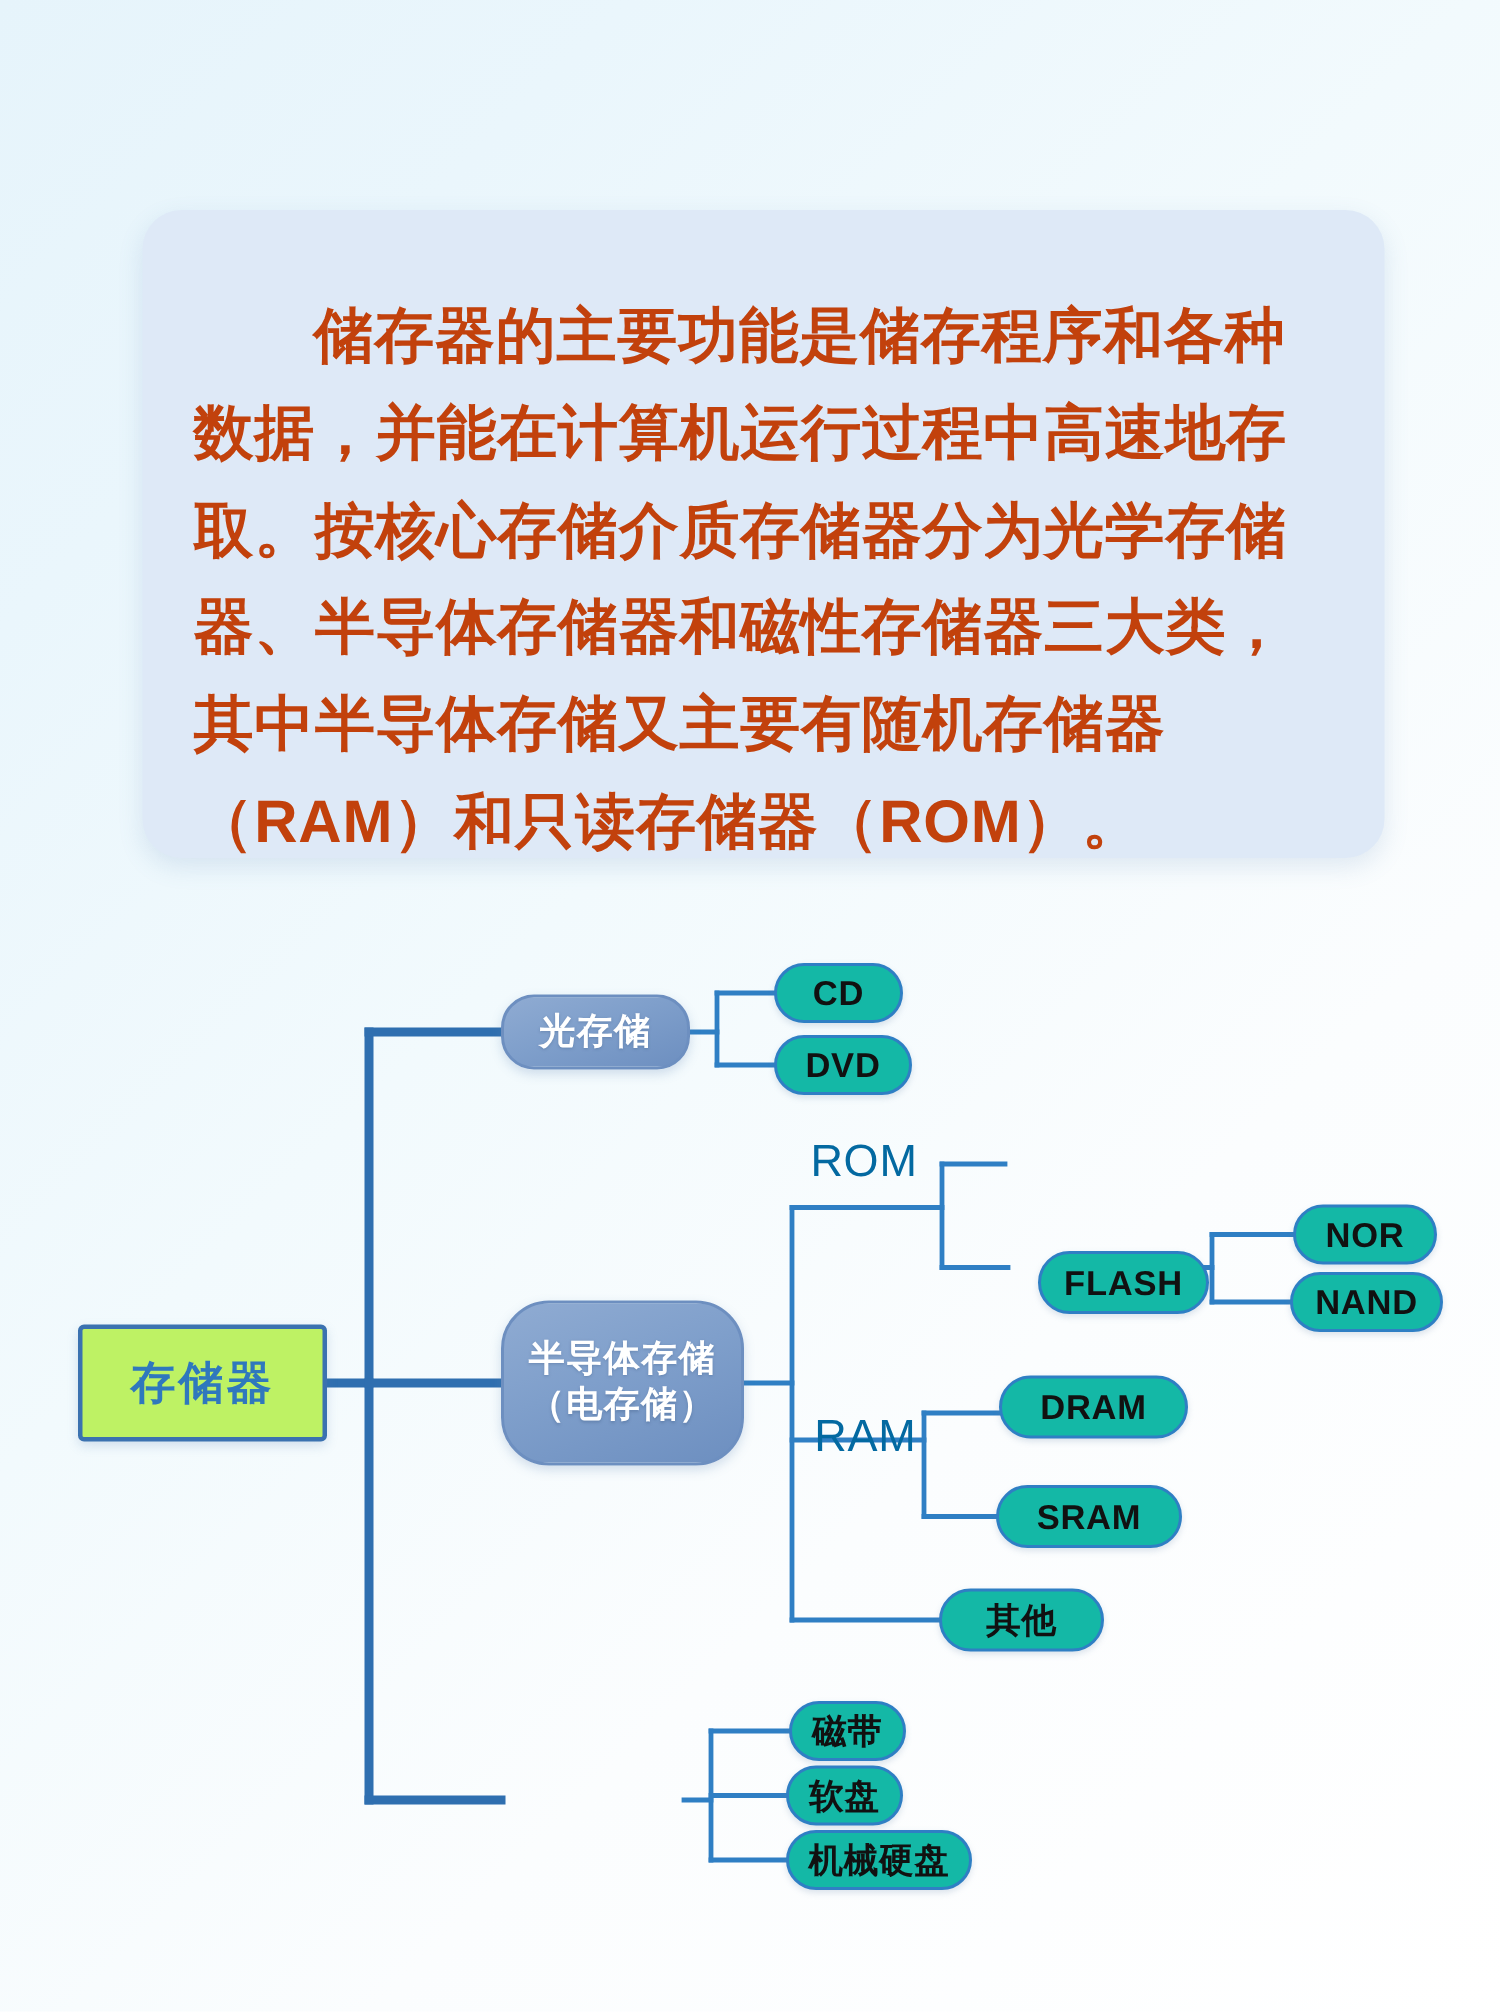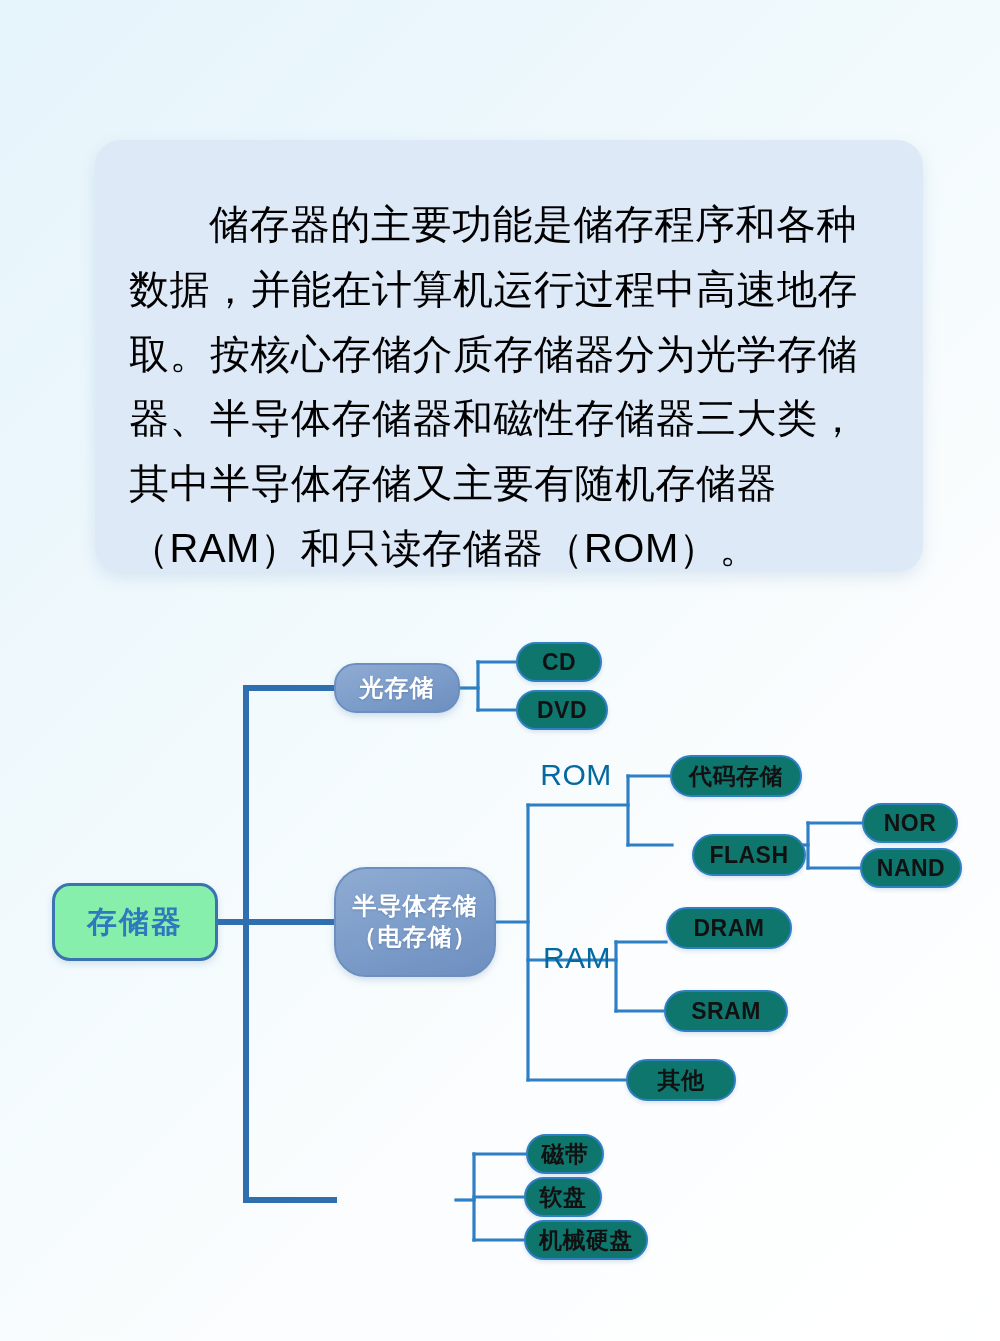--- a/index.html
+++ b/index.html
@@ -19,25 +19,25 @@
   #intro-card {
     position: absolute;
     left: 95px; top: 140px;
     width: 828px; height: 432px;
     background: #dee9f7;
     border-radius: 26px;
     box-shadow: 0 6px 16px rgba(90,130,180,0.16);
     padding: 52px 34px 30px 34px;
   }
   #intro-text {
-    color: #000000;
+    color: #c2410c;
     font-size: 40px;
     line-height: 1.62;
     letter-spacing: 0.5px;
-    font-weight: 400;
+    font-weight: 700;
     text-indent: 2em;
     margin: 0;
     white-space: pre-wrap;
   }
 
   
   #mindmap {
     position: absolute;
     left: 0; top: 600px;
     width: 1000px; height: 700px;
@@ -52,23 +52,23 @@
     display: flex;
     align-items: center;
     justify-content: center;
     text-align: center;
     white-space: pre;
     transform: translateY(-50%);
   }
 
   
   .node.root {
-    background: #86efac;
+    background: #bef264;
     border: 3px solid #3b72b0;
-    border-radius: 18px;
+    border-radius: 4px;
     color: #2f78bd;
     font-size: 30px;
     font-weight: 700;
     letter-spacing: 2px;
     box-shadow: 0 3px 7px rgba(90,130,180,0.22);
   }
 
   
   .node.branch {
     background: linear-gradient(160deg, #8fabd2 0%, #7f9fcb 45%, #6d8fc0 100%);
@@ -79,21 +79,21 @@
     font-weight: 700;
     letter-spacing: 1px;
     line-height: 1.28;
     text-shadow: 0 1px 2px rgba(60,90,130,0.35);
     box-shadow: 0 3px 7px rgba(90,130,180,0.25);
   }
   .node.branch.tall { border-radius: 26px; }
 
   
   .node.leaf {
-    background: #0f766e;
+    background: #14b8a6;
     border: 2.5px solid #2f7fc4;
     border-radius: 999px;
     color: #111111;
     font-size: 23px;
     font-weight: 700;
     letter-spacing: 0.5px;
     box-shadow: 0 2px 4px rgba(100,130,170,0.22);
   }
 
   
@@ -188,41 +188,38 @@
 
   <div class="node branch tall" style="left:334px; top:322px; width:162px; height:110px; flex-direction:column;border-radius:32px;">
     <span>半导体存储</span>
     <span>（电存储）</span>
   </div>
 
   <div class="node plain" style="left:540px; top:175px; width:72px; height:32px;">
     <span>ROM</span>
   </div>
 
-  <div class="node leaf" style="left:670px; top:176px; width:132px; height:42px;">
-    <span>代码存储</span>
-  </div>
 
   <div class="node leaf" style="left:692px; top:245px; width:114px; height:42px;margin-top:10px;">
     <span>FLASH</span>
   </div>
 
   <div class="node leaf" style="left:862px; top:223px; width:96px; height:40px;">
     <span>NOR</span>
   </div>
 
   <div class="node leaf" style="left:860px; top:268px; width:102px; height:40px;">
     <span>NAND</span>
   </div>
 
   <div class="node plain" style="left:542px; top:358px; width:70px; height:32px;">
     <span>RAM</span>
   </div>
 
-  <div class="node leaf" style="left:666px; top:328px; width:126px; height:42px;">
+  <div class="node leaf" style="left:666px; top:338px; width:126px; height:42px;">
     <span>DRAM</span>
   </div>
 
   <div class="node leaf" style="left:664px; top:411px; width:124px; height:42px;">
     <span>SRAM</span>
   </div>
 
   <div class="node leaf" style="left:626px; top:480px; width:110px; height:42px;">
     <span>其他</span>
   </div>

